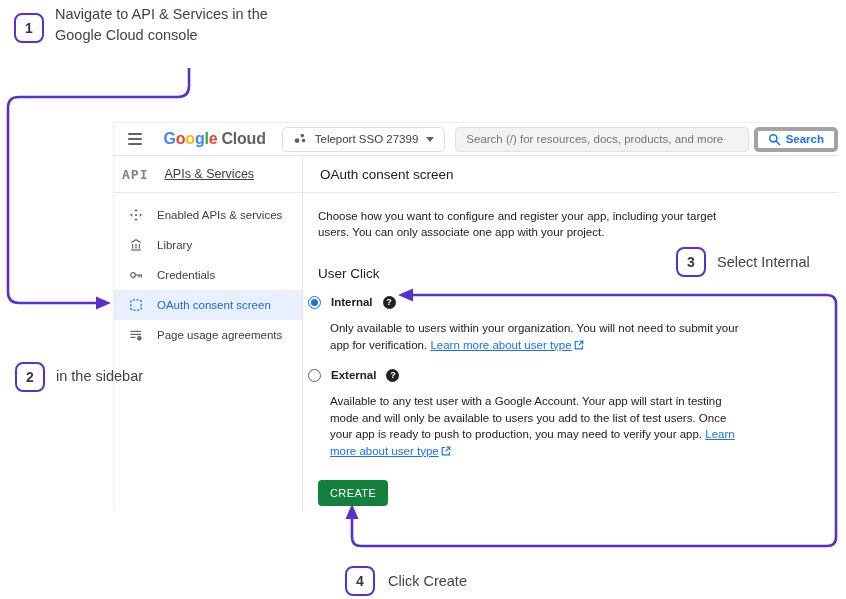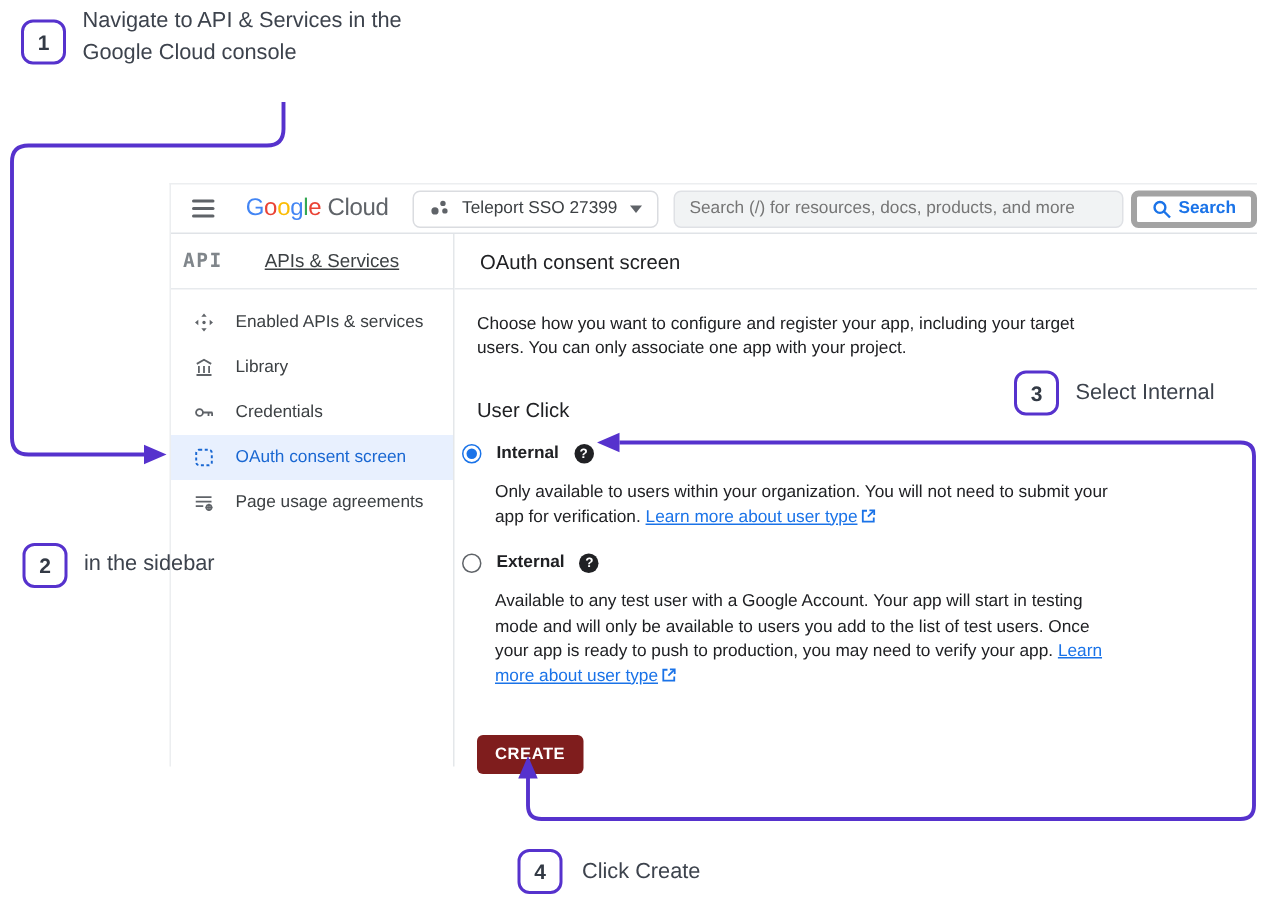--- a/index.html
+++ b/index.html
@@ -22,21 +22,21 @@
   
   .console {
     position:absolute; left:113px; top:122px; width:725px; height:389px; background:#fff; z-index:1;
     border-top:1px solid #eceef0; border-left:1px solid #eceef0;
   }
 
   
   .gc-header { height:33px; display:flex; align-items:center; border-bottom:1px solid #e0e3e7; padding-left:14px; }
   .hamburger { width:16px; display:flex; flex-direction:column; gap:3px; cursor:pointer; }
   .hamburger div { height:2px; background:#5f6368; border-radius:1px; }
-  .gc-logo { margin-left:21px; font-size:16px; letter-spacing:-0.2px; white-space:nowrap; }
+  .gc-logo { margin-left:21px; font-size:16px; letter-spacing:-0.2px; white-space:nowrap;font-weight:bold; }
   .gc-logo .cloud { color:#5f6368; margin-left:4px; }
   .project-btn {
     margin-left:16px; height:25px; display:flex; align-items:center; gap:8px;
     border:1px solid #dadce0; border-radius:5px; background:#fff; padding:0 10px;
     font-size:11.5px; color:#3c4043; cursor:pointer; white-space:nowrap;
   }
   .caret-down { width:0; height:0; border-left:4px solid transparent; border-right:4px solid transparent; border-top:5px solid #5f6368; }
   .search-field {
     margin-left:10px; width:322px; height:25px; background:#f1f3f4;
     border:1px solid #dfe1e5; border-radius:5px; display:flex; align-items:center; padding:0 10px;
@@ -47,21 +47,21 @@
   }
   .search-btn {
     margin-left:5px; height:25px; display:flex; align-items:center; gap:5px; padding:0 10px;
     border:4px solid #a3a3a3; border-radius:5px; background:#fff;
     font-size:11.5px; font-weight:bold; color:#1a73e8; cursor:pointer;
   }
 
   
   .gc-body { display:flex; height:355px; }
   .sidebar { width:189px; border-right:1px solid #e4e7ea; }
-  .sidebar-header { height:37px; display:flex; align-items:center; gap:28px; padding-left:8px; border-bottom:1px solid #e7eaed; }
+  .sidebar-header { height:37px; display:flex; align-items:center; gap:16px; padding-left:8px; border-bottom:1px solid #e7eaed; }
   .api-glyph { font-family:"DejaVu Sans Mono", monospace; font-weight:bold; font-size:13px; color:#80868b; letter-spacing:1px; }
   .sidebar-title { font-size:12.5px; color:#3c4043;text-decoration:underline; }
   .nav { padding-top:7px; }
   .nav-item { height:30px; display:flex; align-items:center; gap:14px; padding-left:15px; font-size:11.5px; color:#3c4043; cursor:pointer; }
   .nav-item.selected { background:#e8f0fe; color:#1967d2; }
   .nav-item .ic { width:14px; height:14px; flex:0 0 14px; }
 
   
   .main { flex:1; }
   .page-title-row { height:37px; display:flex; align-items:center; padding-left:17px; border-bottom:1px solid #e7eaed; font-size:13.5px; color:#202124; }
@@ -72,22 +72,22 @@
   .option-row.second { margin-top:14px; }
   .radio { width:13px; height:13px; border-radius:50%; border:1.5px solid #5f6368; position:relative; cursor:pointer; }
   .radio.checked { border-color:#1a73e8; }
   .radio.checked::after { content:""; position:absolute; left:2px; top:2px; width:7px; height:7px; border-radius:50%; background:#1a73e8; }
   .opt-label { font-weight:bold; font-size:11.5px; color:#202124; }
   .help-ic { width:13px; height:13px; border-radius:50%; background:#202124; color:#fff; font-size:9px; font-weight:bold; display:flex; align-items:center; justify-content:center; cursor:pointer; }
   .opt-desc { margin:10px 0 0 12px; width:418px; line-height:16.5px; color:#202124; }
   .opt-desc a { color:#1a73e8; text-decoration:underline; cursor:pointer; }
   .ext-ic { display:inline-block; vertical-align:-1px; margin-left:2px; }
   .create-btn {
-    margin-top:31px; display:inline-block; background:#7f1d1d; color:#fff; border:none; border-radius:4px;
-    font-family:"Liberation Sans", sans-serif; font-size:11px; font-weight:bold; letter-spacing:0.4px;
+    margin-top:21px; display:inline-block; background:#15803d; color:#fff; border:none; border-radius:4px;
+    font-family:"Liberation Sans", sans-serif; font-size:11px; font-weight:normal; letter-spacing:0.4px;
     padding:7px 12px; cursor:pointer;
   }
 </style>
 </head>
 <body>
 
 <div class="canvas">
 
   <div class="console">
 

